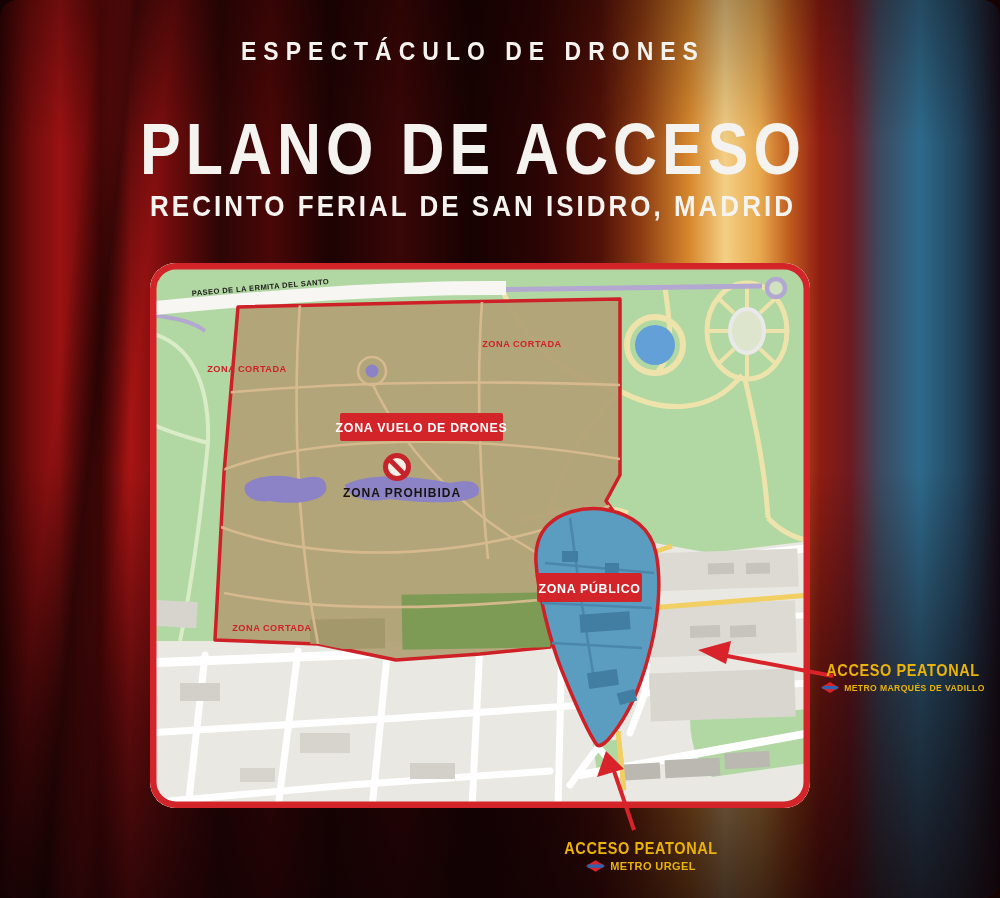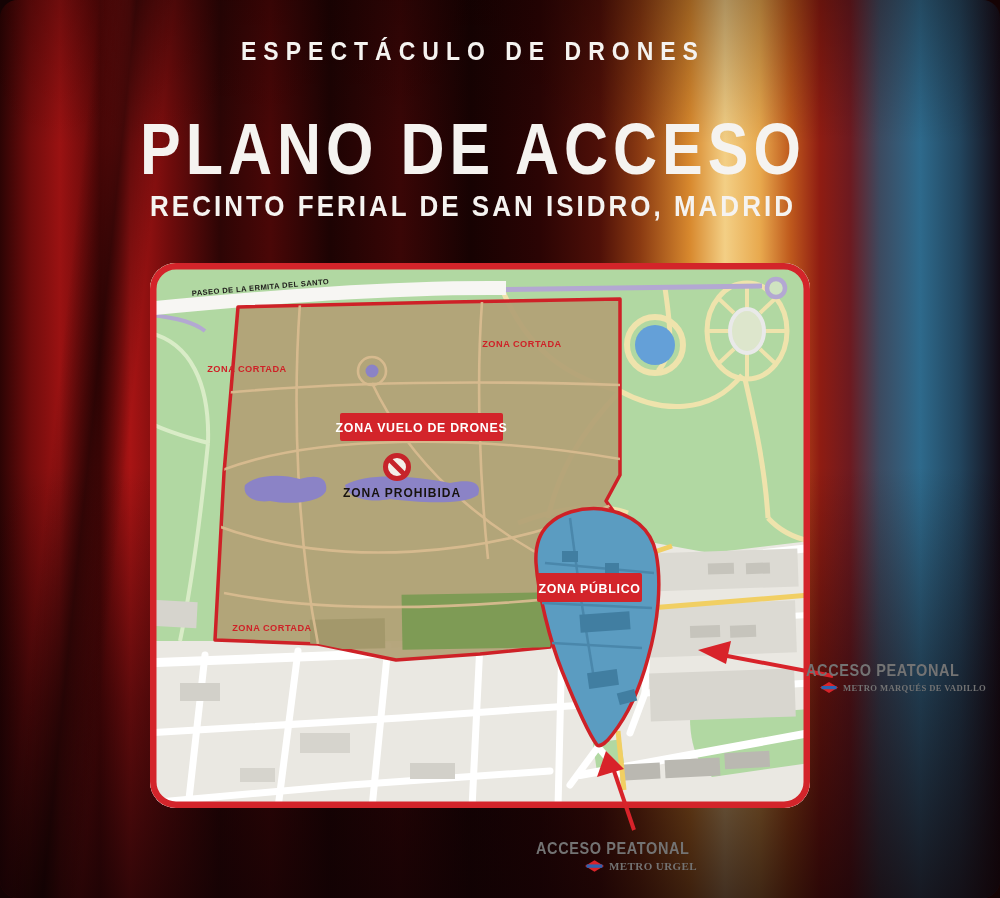--- a/index.html
+++ b/index.html
@@ -46,24 +46,24 @@
   .map-wrap{
     position:absolute;left:150px;top:263px;width:660px;height:545px;
     border-radius:26px;overflow:hidden;background:#eae8e2;
   }
   .map-wrap svg{display:block;}
 
   
   .arrows{position:absolute;inset:0;pointer-events:none;z-index:5;}
 
   
-  .access{position:absolute;color:#737373;z-index:6;}
+  .access{position:absolute;color:#eab308;text-align:center;z-index:6;}
   .access .a-title{font-size:14.5px;font-weight:bold;letter-spacing:.6px;transform:scaleY(1.12);white-space:nowrap;}
   .access .a-station{display:flex;align-items:center;justify-content:center;gap:5px;margin-top:4px;}
-  .access .a-station span{font-size:8.6px;font-weight:bold;letter-spacing:.4px;white-space:nowrap;font-family:Liberation Serif, serif;}
+  .access .a-station span{font-size:8.6px;font-weight:bold;letter-spacing:.4px;white-space:nowrap;}
   .access--right{left:806px;top:662px;width:194px;}
   .access--bottom{left:536px;top:840px;width:210px;}
   .access--bottom .a-station span{font-size:11px;}
   .metro-icon{flex:0 0 auto;}
 </style>
 </head>
 <body>
 
 <div class="poster">
   <div class="backdrop"></div>

